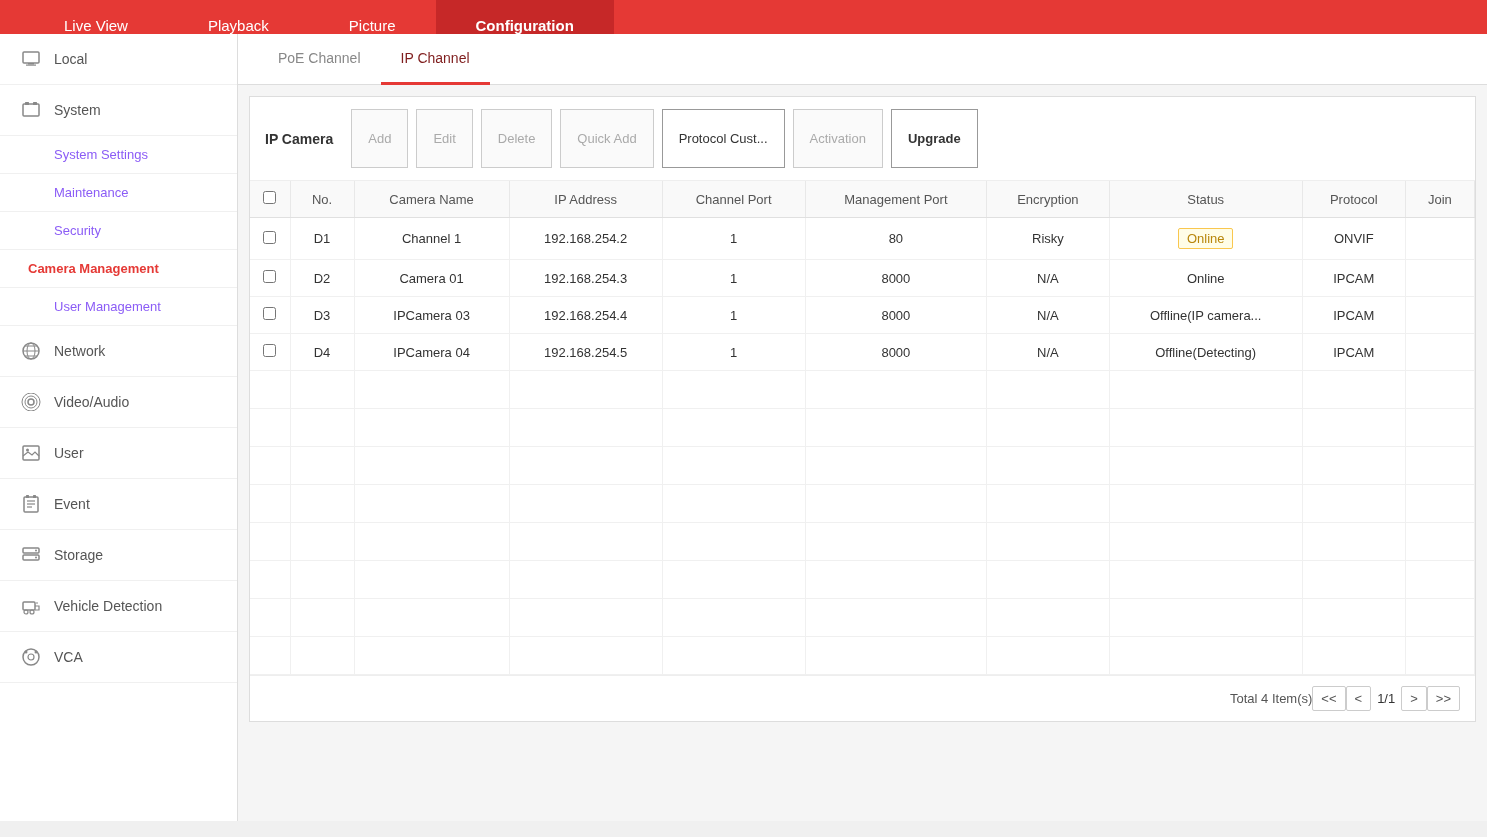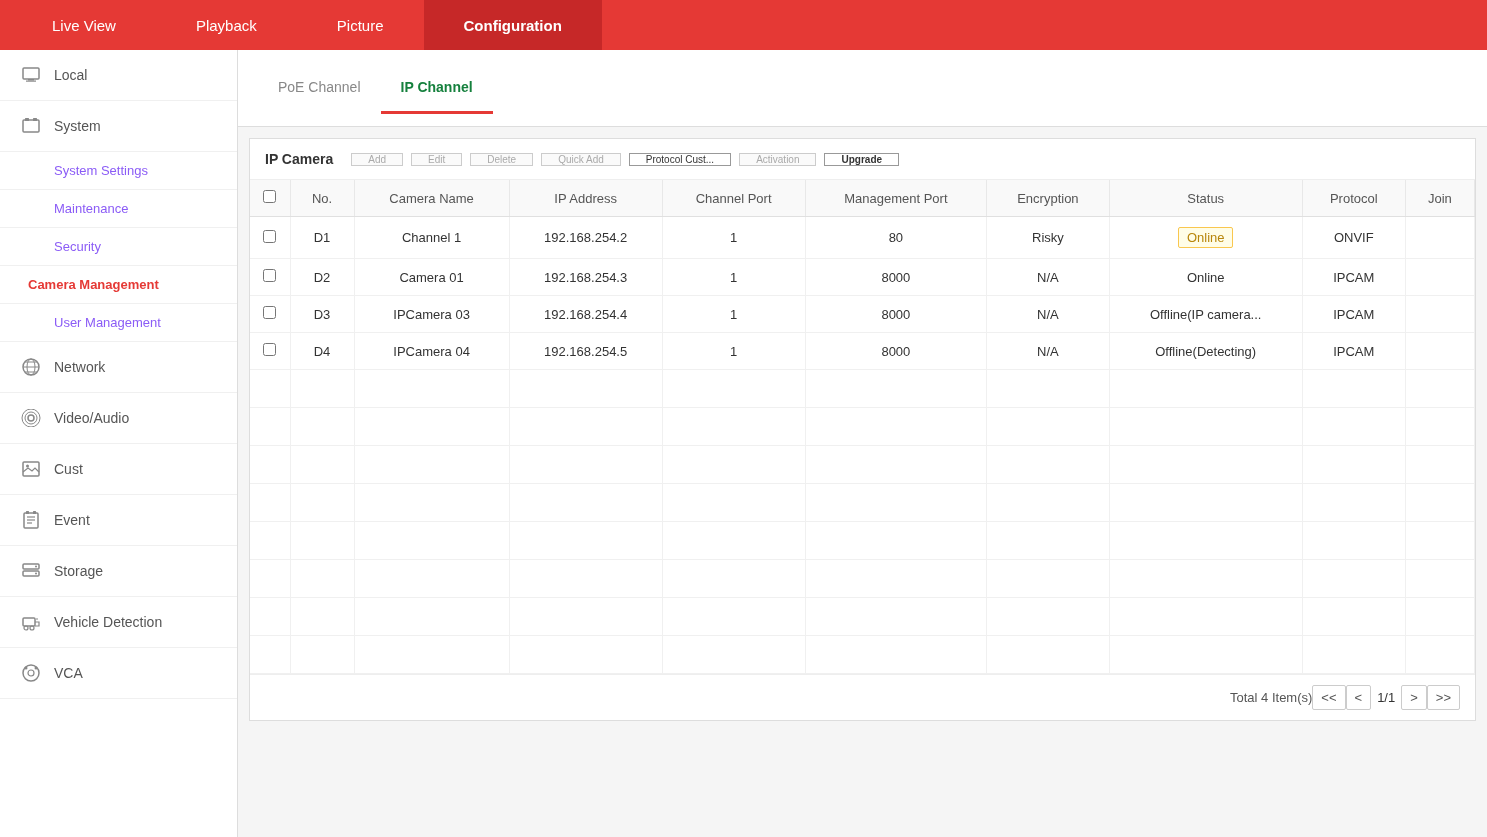--- a/index.html
+++ b/index.html
@@ -3,22 +3,22 @@
   <meta charset="utf-8">
   <style>
     * { box-sizing: border-box; margin: 0; padding: 0; }
     body { font-family: Arial, sans-serif; font-size: 13px; background: #f0f0f0; color: #333; }
 
     
     .top-nav {
       background: #e53935;
       display: flex;
       align-items: flex-start;
-      height: 50px;
-      padding: 0 12px;
+      height: 34px;
+      padding: 0 24px;
     }
     .top-nav-item {
       color: #fff;
       padding: 0 40px;
       height: 50px;
       display: flex;
       align-items: center;
       cursor: pointer;
       font-size: 15px;
     }
@@ -76,34 +76,34 @@
       padding: 0;
       overflow: auto;
       background: #f5f5f5;
     }
 
     
     .tab-bar {
       display: flex;
       background: #fff;
       border-bottom: 1px solid #ddd;
-      padding: 13px 20px;
+      padding: 0 20px;
     }
     .tab-item {
       padding: 16px 20px;
       cursor: pointer;
       color: #888;
       font-size: 14px;
       border-bottom: 3px solid transparent;
       margin-bottom: -1px;
     }
     .tab-item.active {
-      color: #15803d;
+      color: #7f1d1d;
       border-bottom-color: #e53935;
-      font-weight: bold;
+      font-weight: normal;
       text-align: center;
     }
 
     
     .table-section {
       margin: 11px;
       background: #fff;
       border: 1px solid #ddd;
     }
 
@@ -115,26 +115,26 @@
       border-bottom: 1px solid #eee;
       gap: 8px;
     }
     .toolbar-label {
       font-weight: bold;
       font-size: 14px;
       margin-right: 10px;
       color: #333;
     }
     .toolbar-btn {
-      padding: 0 16px;
+      padding: 21px 16px;
       border: 1px solid #ccc;
       background: #fff;
       color: #333;
       cursor: pointer;
-      font-size: 10px;
+      font-size: 13px;
       border-radius: 0;
     }
     .toolbar-btn.disabled { color: #aaa; cursor: default; background: #fafafa; }
     .toolbar-btn.protocol-btn {
       border: 1px solid #999;
       background: #fff;
     }
     .toolbar-btn.upgrade-btn {
       border: 1px solid #999;
       background: #fff;
@@ -287,21 +287,21 @@
     </div>
 
     <div class="sidebar-item">
       <div class="sidebar-icon">
         <svg width="18" height="16" viewBox="0 0 18 16">
             <rect x="1" y="1" width="16" height="14" rx="1" fill="none" stroke="#888" stroke-width="1.5"></rect>
             <circle cx="5.5" cy="5" r="1.5" fill="#888"></circle>
             <polyline points="1,11 6,7 10,10 13,7 17,11" fill="none" stroke="#888" stroke-width="1.2"></polyline>
           </svg>
       </div>
-      <span>Cust</span>
+      <span>User</span>
     </div>
 
     <div class="sidebar-item">
       <div class="sidebar-icon">
         <svg width="16" height="18" viewBox="0 0 16 18">
             <rect x="1" y="2" width="14" height="15" rx="1" fill="none" stroke="#888" stroke-width="1.5"></rect>
             <line x1="4" y1="6" x2="12" y2="6" stroke="#888" stroke-width="1.2"></line>
             <line x1="4" y1="9" x2="12" y2="9" stroke="#888" stroke-width="1.2"></line>
             <line x1="4" y1="12" x2="9" y2="12" stroke="#888" stroke-width="1.2"></line>
             <rect x="3" y="0" width="3" height="3" rx="0.5" fill="#888"></rect>

